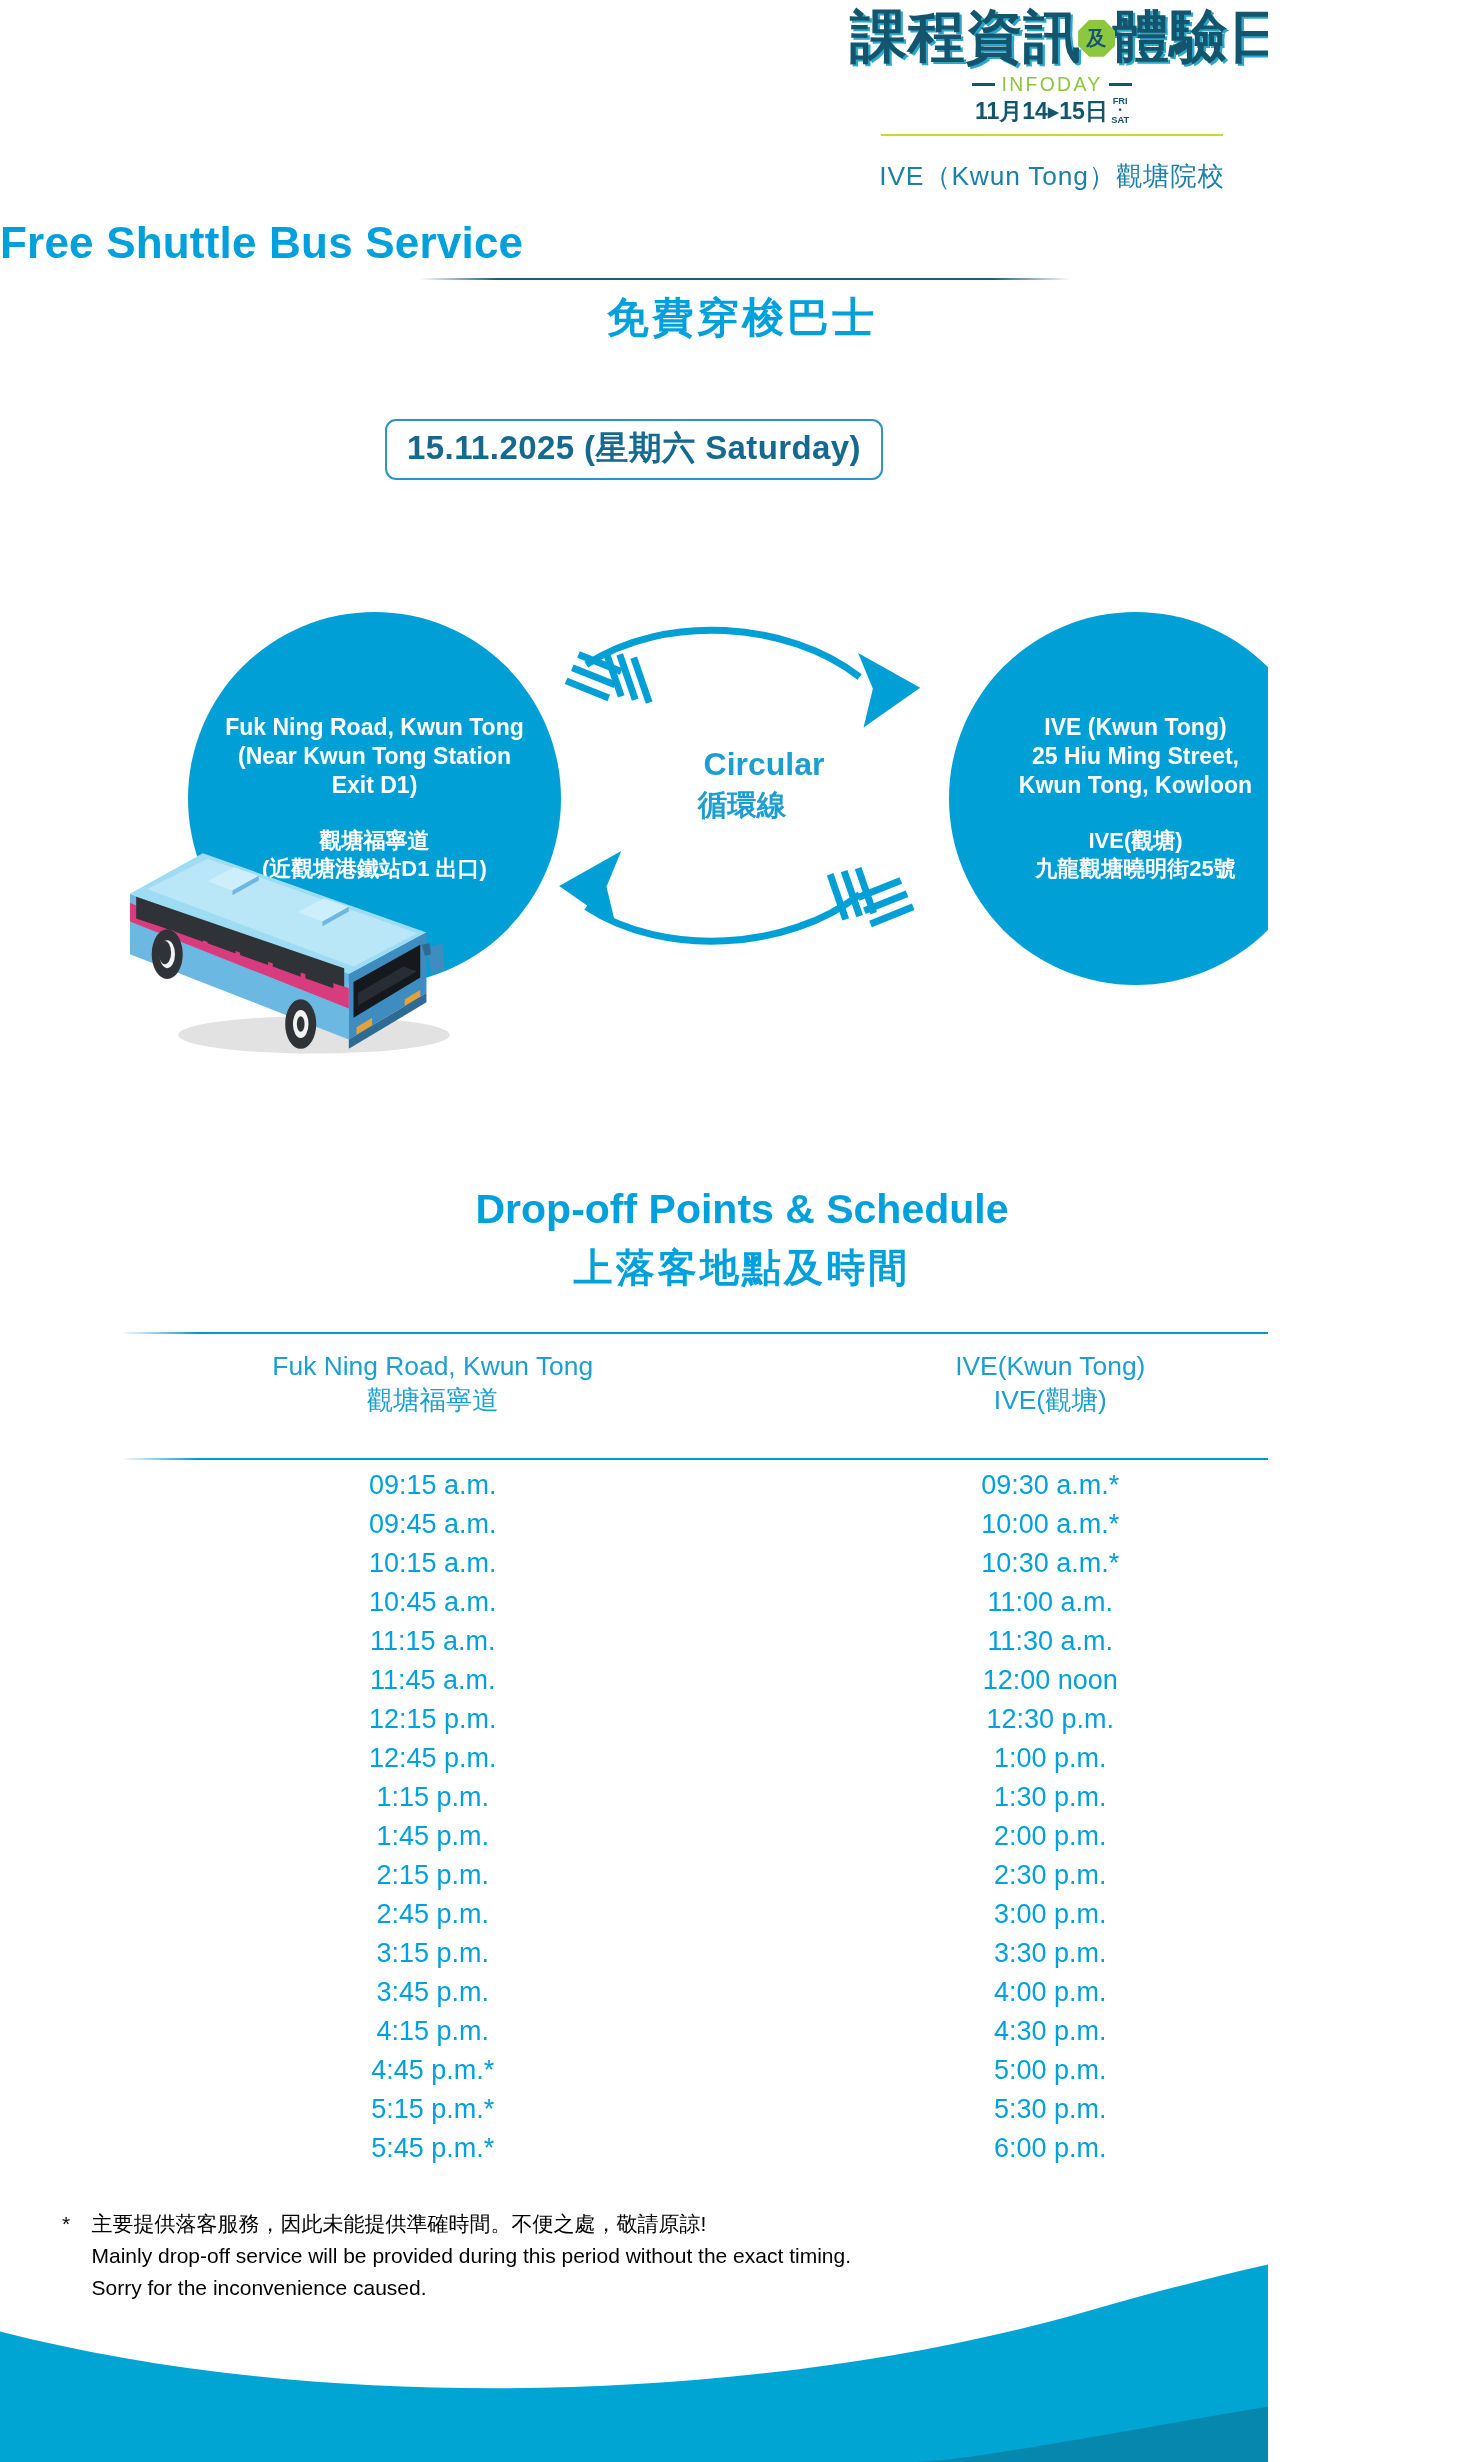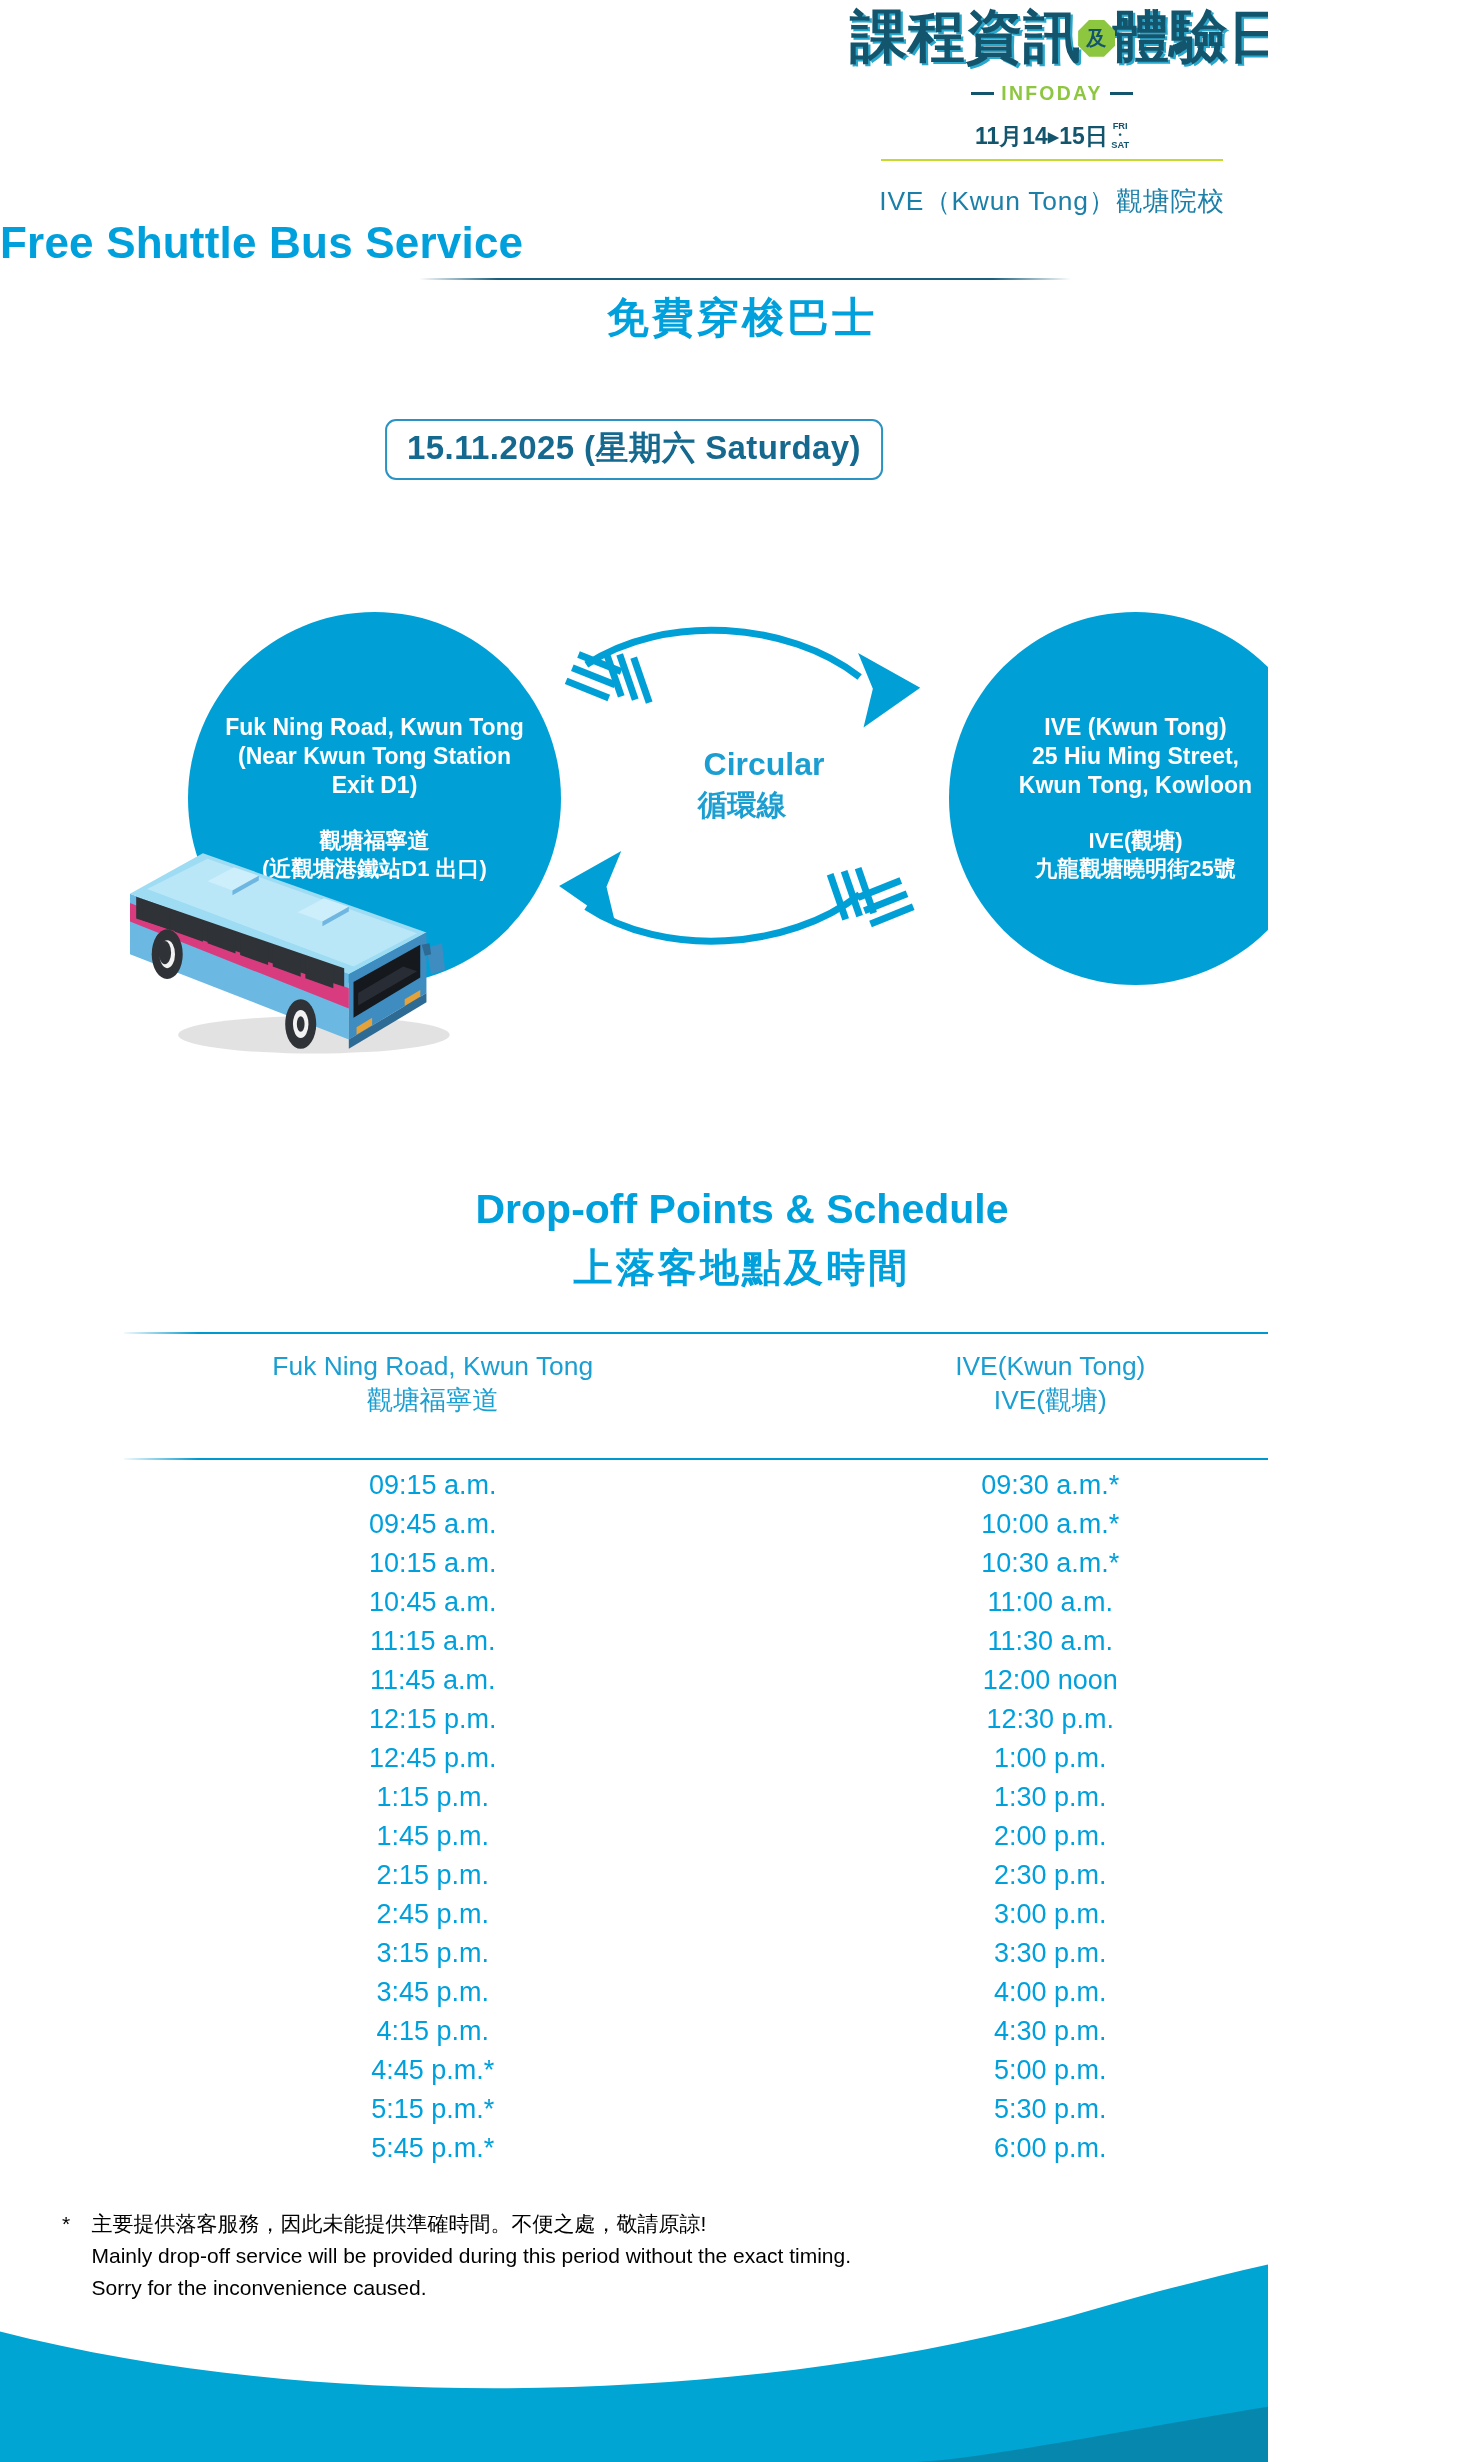--- a/index.html
+++ b/index.html
@@ -43,39 +43,39 @@
     line-height: 37px;
     font-size: 20px;
     vertical-align: 11px;
     margin: 0 -3.1px;
     color: #14556e;
     background: #8dc63f;
     text-shadow: none;
     clip-path: polygon(30% 0%, 70% 0%, 100% 30%, 100% 70%, 70% 100%, 30% 100%, 0% 70%, 0% 30%);
   }
   .logo-infoday {
-    margin-top: 17px;
+    margin-top: 8px;
     font-size: 19.4px;
-    font-weight: bold;
+    font-weight: normal;
     letter-spacing: 2.3px;
     color: #8dc63f;
     position: relative;
     display: flex;
     align-items: center;
     justify-content: center;
     gap: 7px;
   }
   .logo-infoday .rule {
     width: 23px;
     height: 3.1px;
     background: #14556e;
     display: inline-block;
   }
   .logo-dates {
-    margin-top: 16px;
+    margin-top: 0;
     font-size: 23px;
     font-weight: bold;
     color: #14556e;
     letter-spacing: 0px;
     display: flex;
     align-items: center;
     justify-content: center;
     gap: 1px;
   }
   .logo-dates .small-days {

